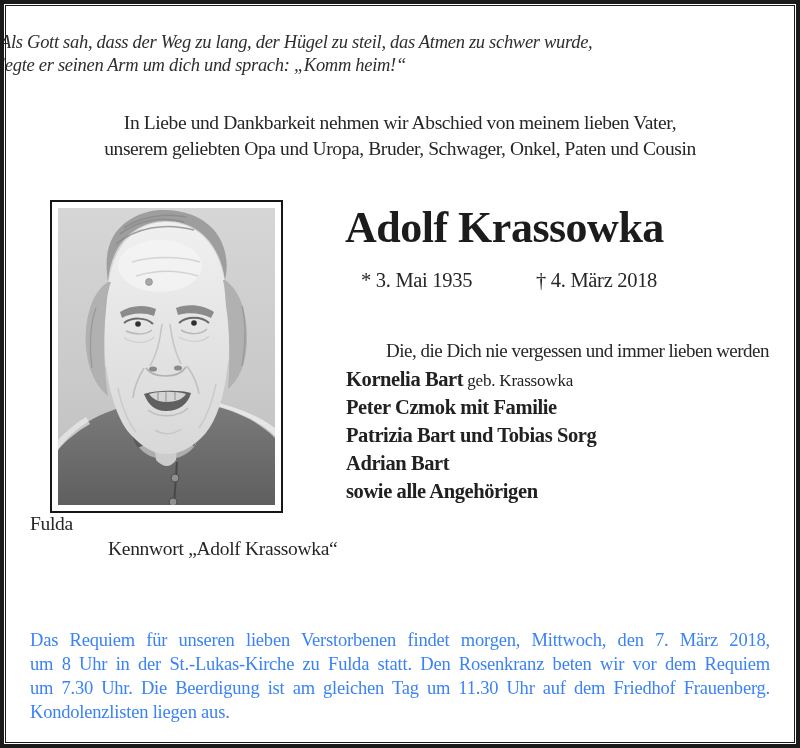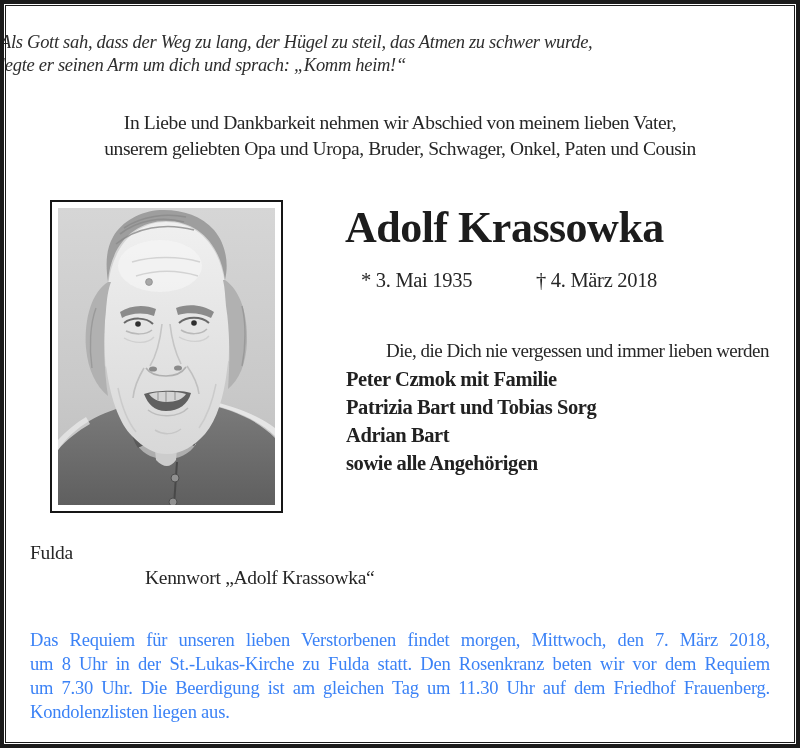--- a/index.html
+++ b/index.html
@@ -45,24 +45,24 @@
     font-size:19px;letter-spacing:-0.5px;white-space:nowrap;margin-left:28px;
   }
   .mourners{
     position:absolute;left:346px;top:366px;
     font-size:20.5px;font-weight:bold;line-height:27px;letter-spacing:-0.4px;
     list-style:none;margin:0;padding:0;color:#212121;
   }
   .mourners .suffix{font-weight:normal;font-size:17px;letter-spacing:-0.2px;}
 
   .address{
-    position:absolute;left:30px;top:540px;
+    position:absolute;left:30px;top:511px;
     font-size:19.5px;line-height:25px;letter-spacing:-0.3px;
   }
-  .address .indent{margin-left:115px;}
+  .address .indent{margin-left:78px;}
 
   .requiem{
     position:absolute;left:30px;top:628px;width:740px;
     font-size:18.5px;line-height:24px;letter-spacing:-0.2px;color:#3b82f6;
   }
   .requiem .jline{text-align:justify;text-align-last:justify;}
   .requiem .lline{text-align:left;font-family:Liberation Serif, serif;}
 </style>
 </head>
 <body>
@@ -145,20 +145,21 @@
     </svg>
   </div>
 
   <div class="name">Adolf Krassowka</div>
   <div class="birth">* 3. Mai 1935</div>
   <div class="death">† 4. März 2018</div>
 
   <div class="lead">Die, die Dich nie vergessen und immer lieben werden</div>
 
   <ul class="mourners">
+    <li><span>Kornelia Bart</span><span class="suffix"> geb. Krassowka</span></li>
     <li><span>Peter Czmok mit Familie</span><span class="suffix"></span></li>
     <li><span>Patrizia Bart und Tobias Sorg</span><span class="suffix"></span></li>
     <li><span>Adrian Bart</span><span class="suffix"></span></li>
     <li><span>sowie alle Angehörigen</span><span class="suffix"></span></li>
   </ul>
 
   <div class="address">
     <div>Fulda</div>
     <div class="indent">Kennwort „Adolf Krassowka“</div>
   </div>

